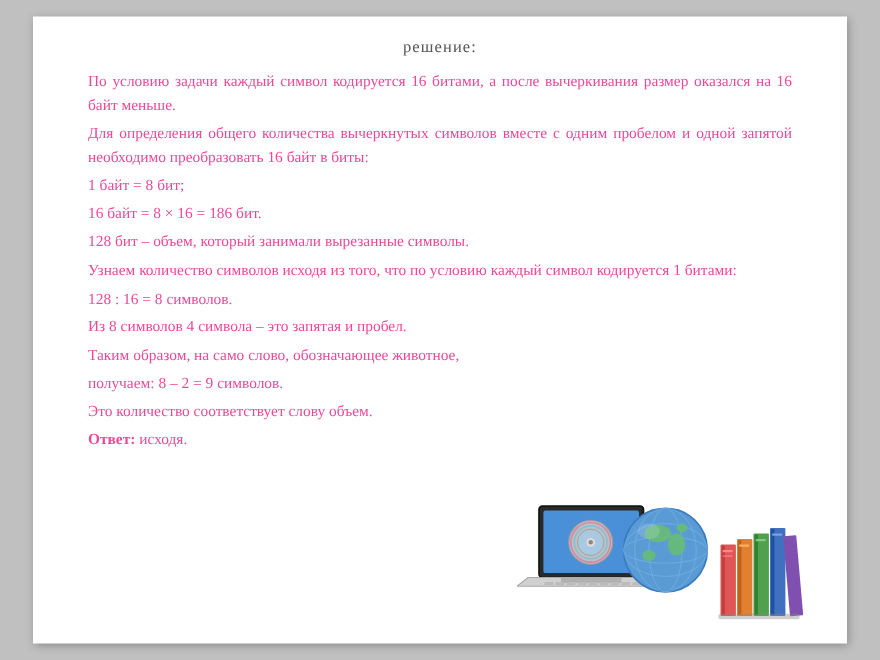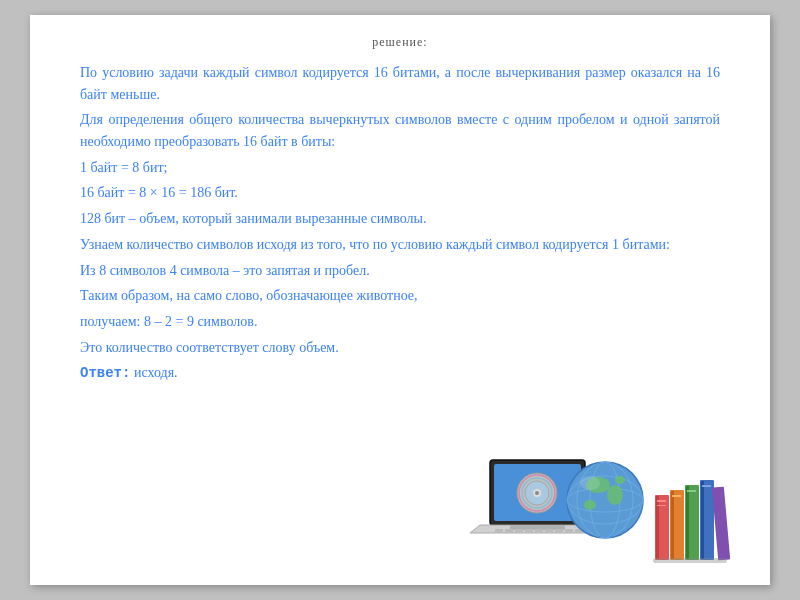--- a/index.html
+++ b/index.html
@@ -23,40 +23,39 @@
       width: 740px;
       height: 570px;
       position: relative;
       padding: 20px 50px 20px 50px;
       overflow: hidden;
       box-shadow: 2px 2px 8px rgba(0,0,0,0.3);
     }
 
     .solution-label {
       text-align: center;
-      font-size: 12px;
+      font-size: 15px;
       color: #555;
       letter-spacing: 1px;
       margin-bottom: 12px;
     }
 
     .content {
       font-size: 14px;
-      color: #3b82f6;
+      color: #ec4899;
       line-height: 1.55;
       text-align: justify;
     }
 
     .content p {
       margin-bottom: 4px;
     }
 
     .bold {
       font-weight: bold;
-      font-family: Liberation Mono, monospace;
     }
 
     .image-area {
       position: absolute;
       bottom: 20px;
       right: 40px;
       width: 270px;
       height: 130px;
       display: flex;
       align-items: flex-end;
@@ -96,20 +95,21 @@
 <div class="page">
   <div class="solution-label">решение:</div>
 
   <div class="content">
     <p>По условию задачи каждый символ кодируется 16 битами, а после вычеркивания размер оказался на 16 байт меньше.</p>
     <p>Для определения общего количества вычеркнутых символов вместе с одним пробелом и одной запятой необходимо преобразовать 16 байт в биты:</p>
     <p>1 байт = 8 бит;</p>
     <p>16 байт = 8 × 16 = 186 бит.</p>
     <p>128 бит – объем, который занимали вырезанные символы.</p>
     <p>Узнаем количество символов исходя из того, что по условию каждый символ кодируется 1 битами:</p>
+    <p>128 : 16 = 8 символов.</p>
     <p>Из 8 символов 4 символа – это запятая и пробел.</p>
     <p>Таким образом, на само слово, обозначающее животное,</p>
     <p>получаем: 8 – 2 = 9 символов.</p>
     <p>Это количество соответствует слову объем.</p>
     <p>
       <span class="bold">Ответ:</span>
       <span> исходя.</span>
     </p>
   </div>
 

